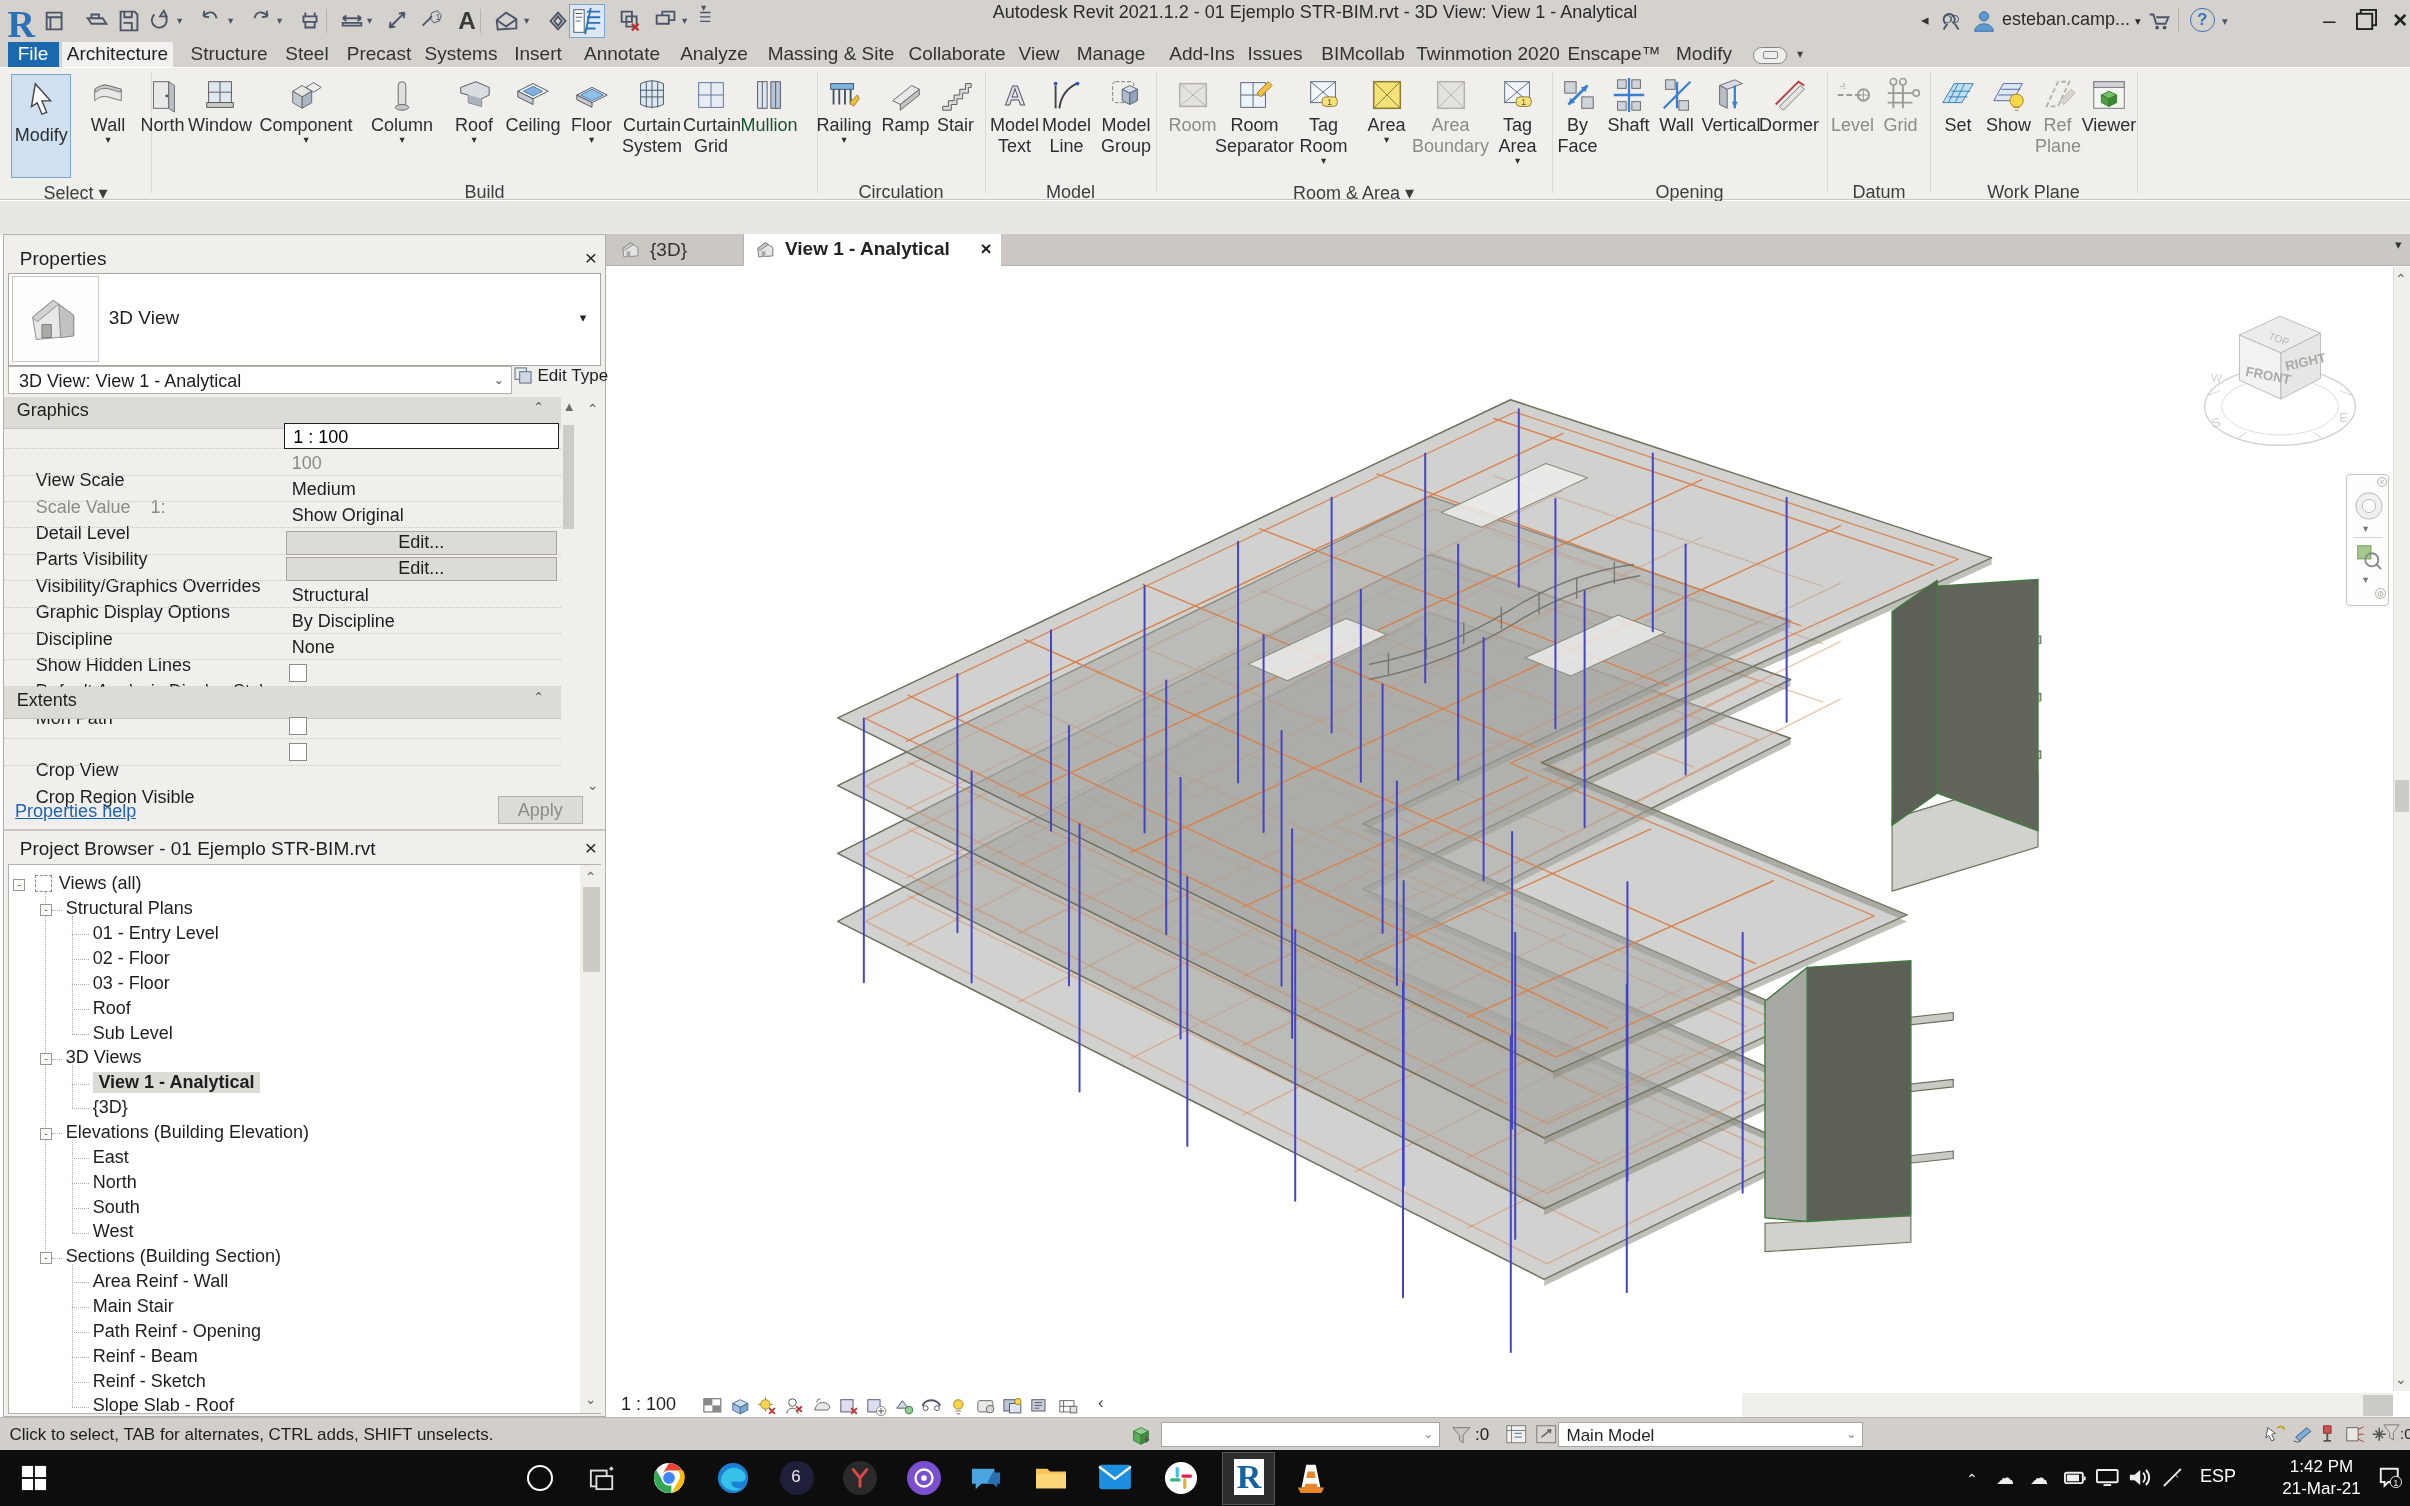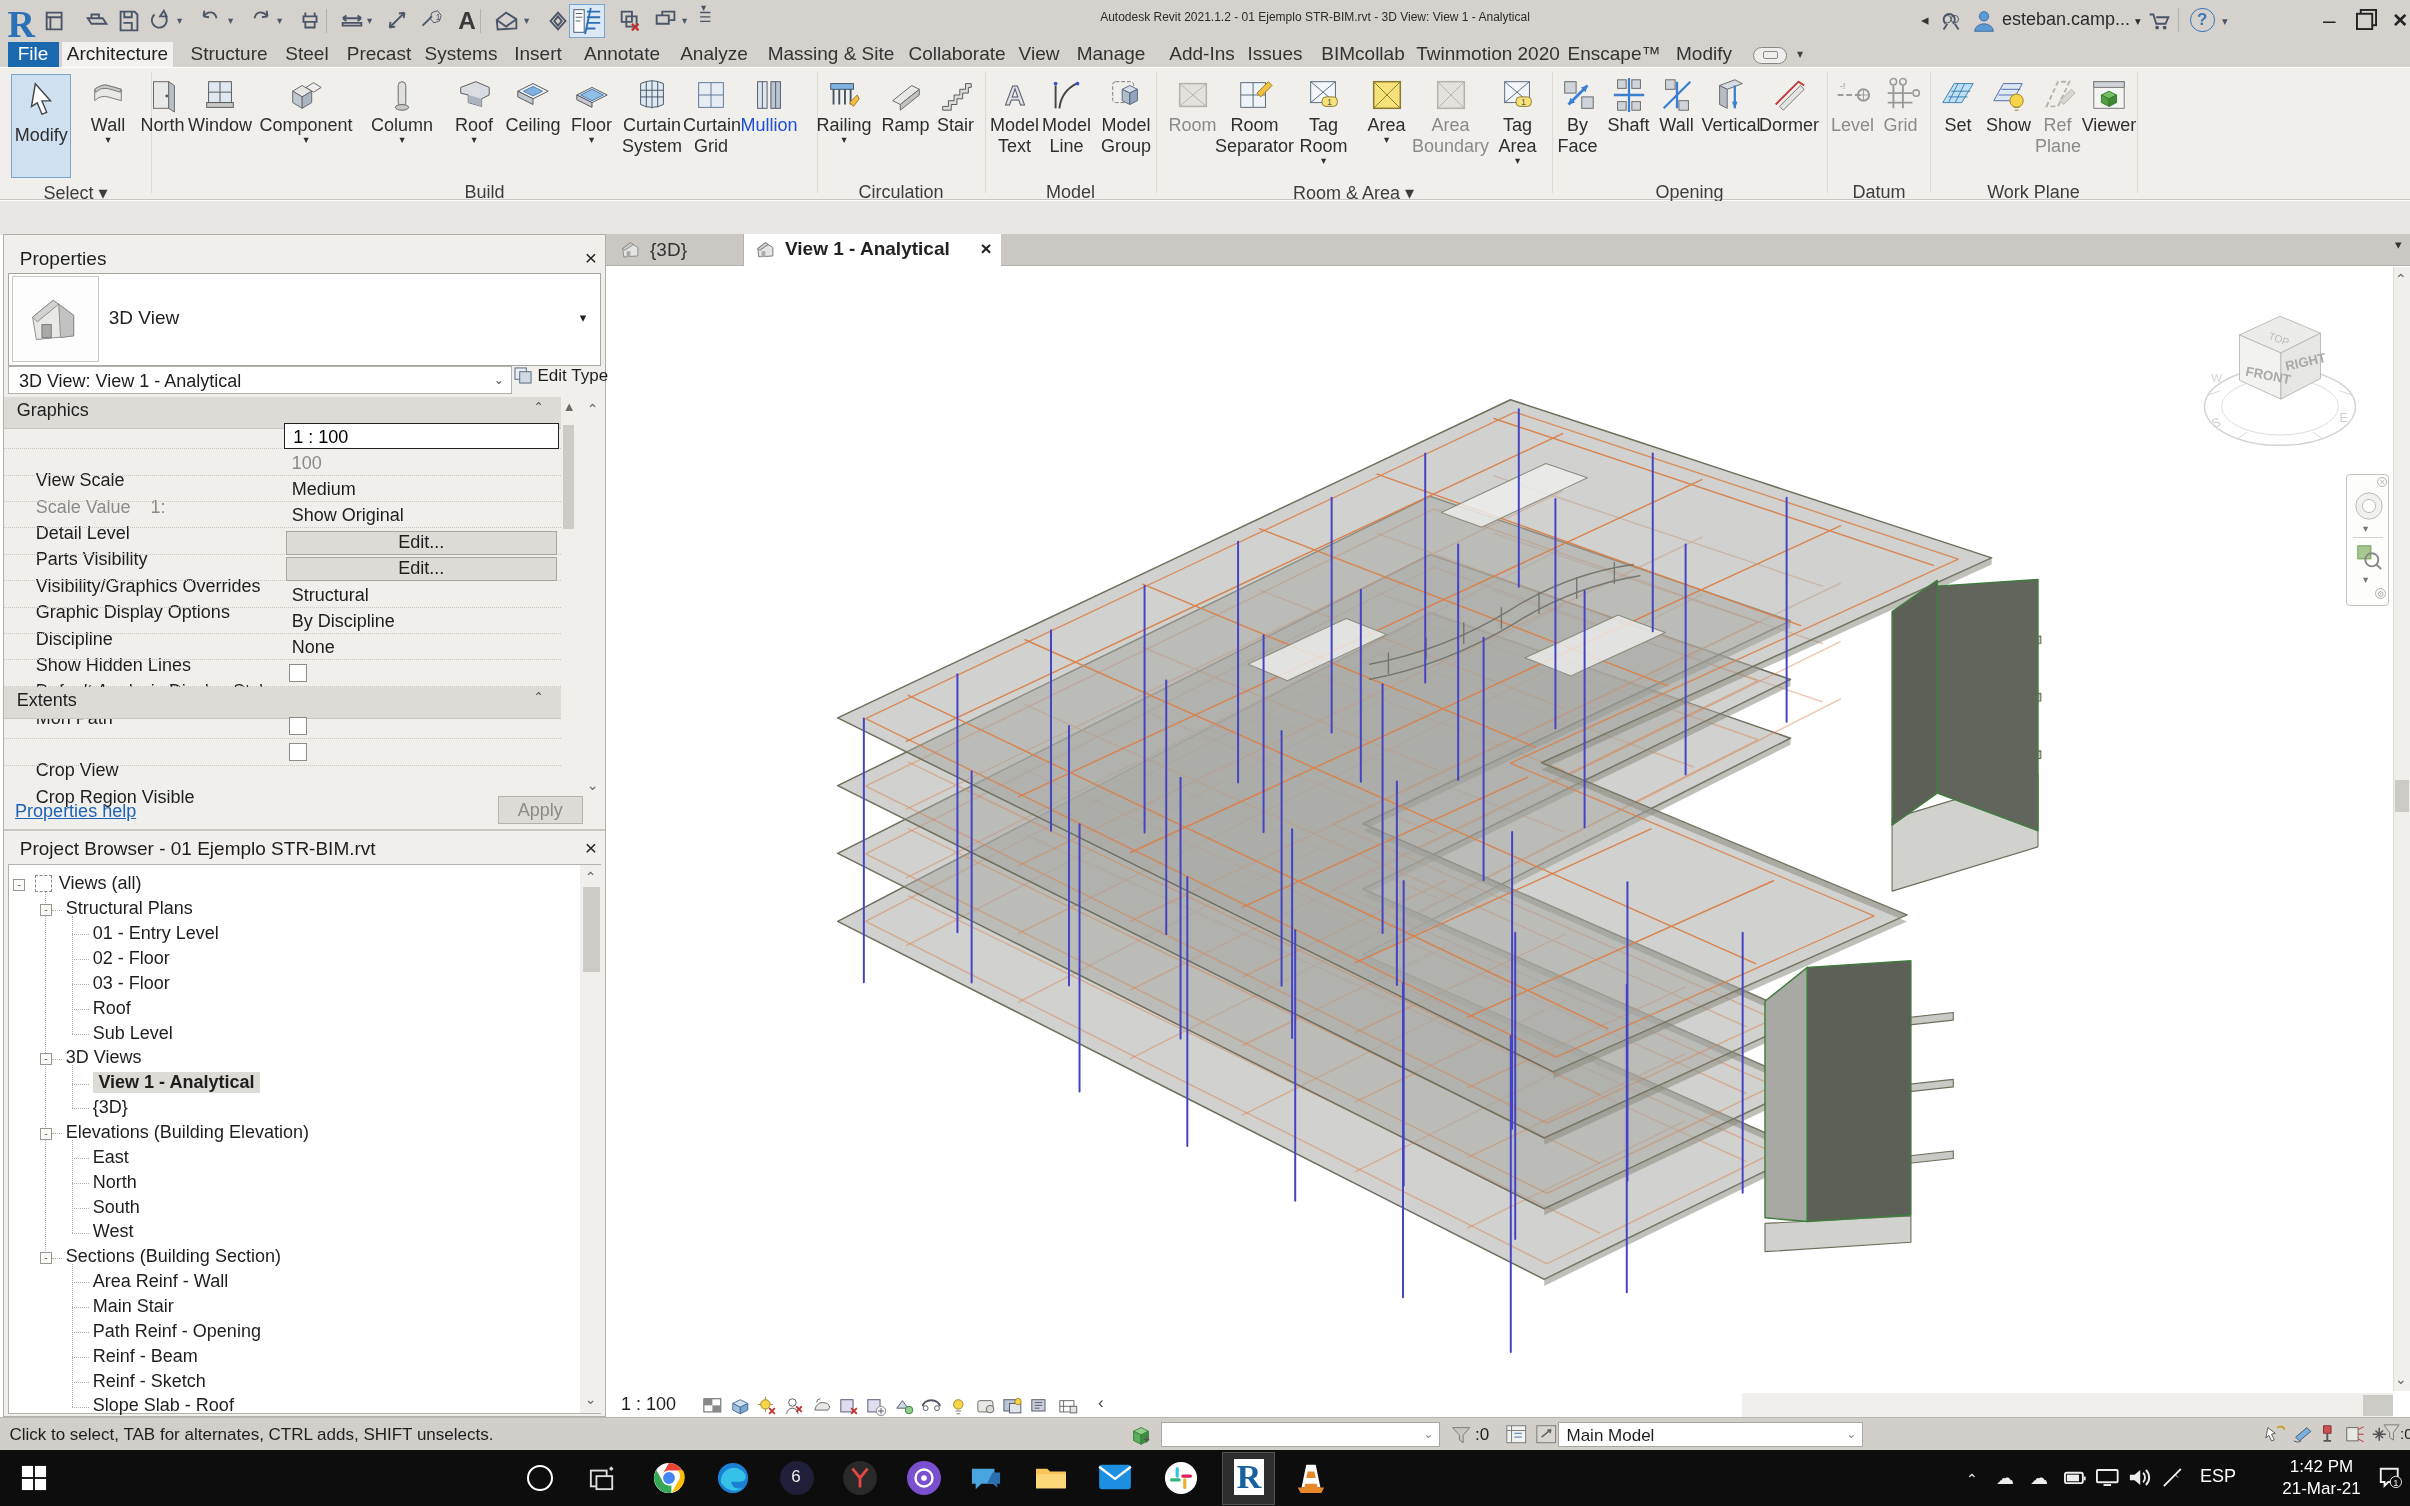--- a/index.html
+++ b/index.html
@@ -1,21 +1,21 @@
 <!DOCTYPE html>
 <html style="font-size:15px"><head>
 <meta charset="utf-8">
 <style>
   * { margin:0; padding:0; box-sizing:border-box; }
   html,body { width:2411px; height:1507px; overflow:hidden; background:#fff;
     font-family:"Liberation Sans", sans-serif; }
   .abs { position:absolute; }
   #page { position:relative; width:2411px; height:1507px; }
   #titlebar { left:0; top:0; width:2411px; height:42px; background:#d5d1cc; }
-  #title { left:1315px; top:10px; transform:translateX(-50%); font-size:12px; color:#2b2b2b; white-space:nowrap; }
+  #title { left:1315px; top:2px; transform:translateX(-50%); font-size:18px; color:#2b2b2b; white-space:nowrap; }
   #menurow { left:0; top:42px; width:2411px; height:25.4px; background:#d5d1cc; font-size:19px; color:#333; }
   .mtab { position:absolute; top:0; height:25.4px; line-height:24.5px; white-space:nowrap; }
   #filetab { left:7.5px; width:51px; background:#1a68ad; color:#fff; text-align:center; }
   #archtab { background:#f2f1ef; color:#222; width:111px; text-align:center; }
   #ribbon { left:0; top:68px; width:2411px; height:132px; background:#f0efec; border-bottom:0.9px solid #c9c6c1; }
   .rsep { position:absolute; top:3.8px; width:0.9px; height:121px; background:#dbd9d4; }
   .rlabel { position:absolute; top:114px; font-size:18px; color:#3d3d3d; text-align:center; white-space:nowrap; }
   .rbtn { position:absolute; top:7.5px; text-align:center; font-size:18px; color:#2e2e2e; line-height:21px; }
   .rbtn .ic { margin:0 auto 1.9px auto; }
   #modifybtn { left:11.3px; top:5.6px; width:60px; height:104px; background:#cfe0f0; border:0.9px solid #7aa6cc; text-align:center; }
@@ -259,21 +259,21 @@
         <div style="font-size:18px">Curtain<br>System</div>
       </div>
 <div class="rbtn" style="left:683px;width:56px;color:#2e2e2e">
         <div class="ic" style="width:38px;height:38px"><svg width="38" height="38" viewBox="0 0 40 40">
             <rect x="7" y="7" width="26" height="26" fill="#e7edf3" stroke="#5d7599"></rect>
             <line x1="20" y1="7" x2="20" y2="33" stroke="#5d7599"></line>
             <line x1="7" y1="20" x2="33" y2="20" stroke="#5d7599"></line>
           </svg></div>
         <div style="font-size:18px">Curtain<br>Grid</div>
       </div>
-<div class="rbtn" style="left:738px;width:62px;color:#1d4ed8">
+<div class="rbtn" style="left:738px;width:62px;color:#14532d">
         <div class="ic" style="width:38px;height:38px"><svg width="38" height="38" viewBox="0 0 40 40">
             <rect x="8" y="6" width="10" height="28" fill="#dde5ee" stroke="#556"></rect>
             <rect x="22" y="6" width="10" height="28" fill="#b9c6d6" stroke="#556"></rect>
             <line x1="13" y1="6" x2="13" y2="34" stroke="#556"></line>
             <line x1="27" y1="6" x2="27" y2="34" stroke="#556"></line>
           </svg></div>
         <div style="font-size:18px">Mullion</div>
       </div>
 <div class="rbtn" style="left:813px;width:62px;color:#2e2e2e">
         <div class="ic" style="width:38px;height:38px"><svg width="38" height="38" viewBox="0 0 40 40">

